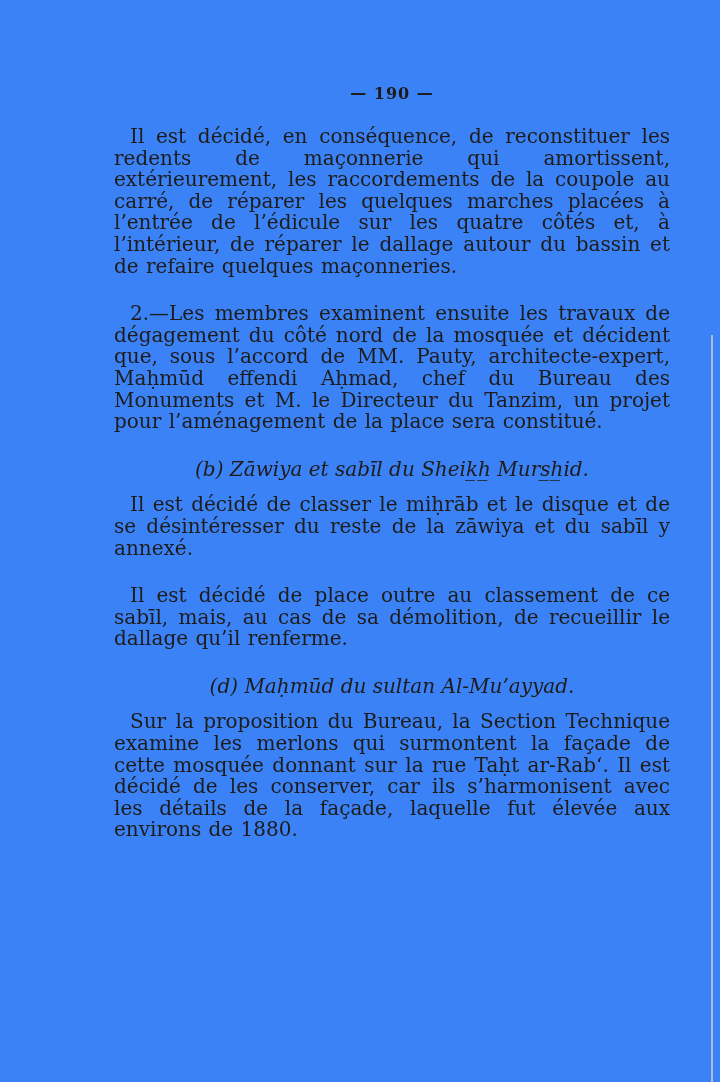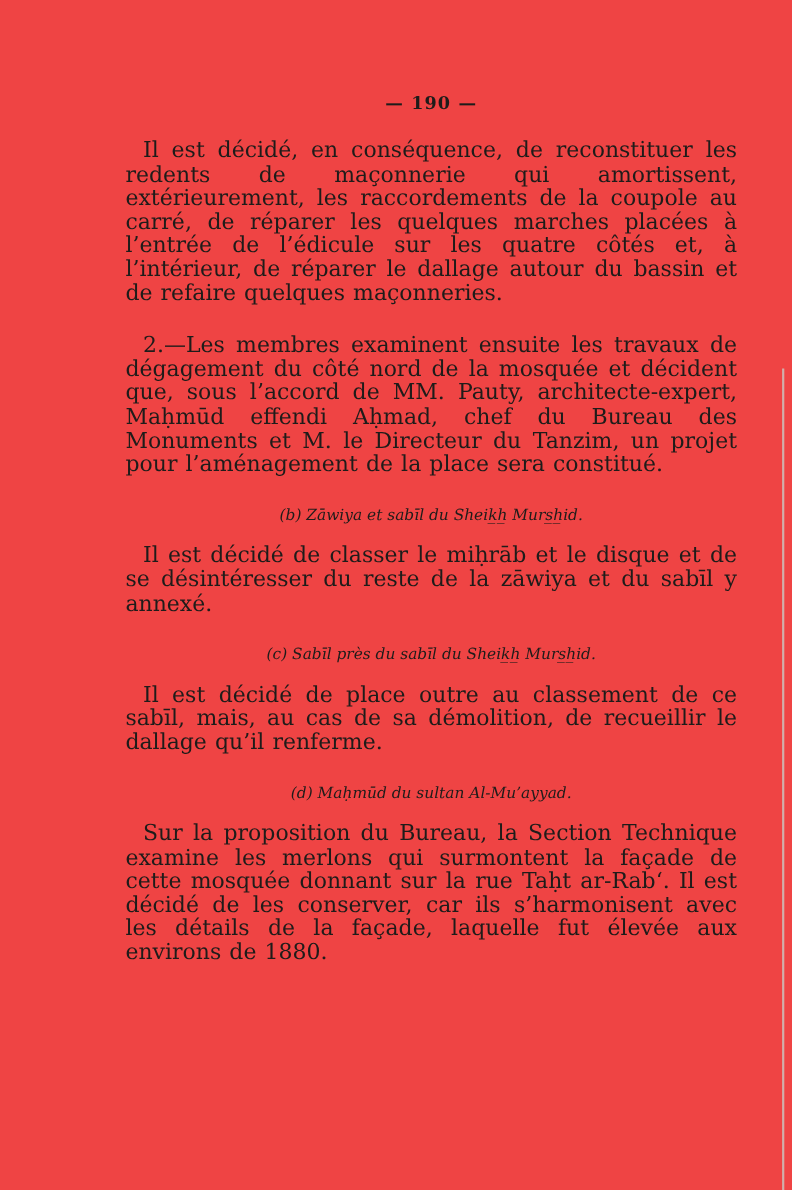--- a/index.html
+++ b/index.html
@@ -11,21 +11,21 @@
     width: 720px;
     height: 1082px;
     position: relative;
     overflow: hidden;
     font-family: "DejaVu Serif", "Liberation Serif", serif;
     color: #1e1c1a;
   }
   .page {
     position: absolute;
     inset: 0;
-    background: #ef4444;
+    background: #3b82f6;
     padding: 84px 50px 0 114px;
     box-sizing: border-box;
   }
   .page-number {
     text-align: center;
     font-weight: bold;
     font-size: 16px;
     line-height: 20px;
     letter-spacing: 1px;
     margin: 0 0 22px 0;
@@ -38,21 +38,21 @@
     margin: 0 0 26px 0;
     word-spacing: 1px;
   }
   p.para.tight {
     margin-bottom: 0;
   }
   h3.heading {
     text-align: center;
     font-style: italic;
     font-weight: normal;
-    font-size: 14px;
+    font-size: 20px;
     line-height: 21.6px;
     margin: 26px 0 14px 0;
   }
   .scan-artifact {
     position: absolute;
     right: 7px;
     top: 335px;
     bottom: 0;
     width: 2px;
     background: #c9c9c4;
@@ -68,21 +68,20 @@
   <p class="para">Il est décidé, en conséquence, de reconstituer les redents de maçonnerie qui amortissent, extérieurement, les raccordements de la coupole au carré, de réparer les quelques marches placées à l’entrée de l’édicule sur les quatre côtés et, à l’intérieur, de réparer le dallage autour du bassin et de refaire quelques maçonneries.</p>
 
   <p class="para">2.—Les membres examinent ensuite les travaux de dégagement du côté nord de la mosquée et décident que, sous l’accord de MM. Pauty, architecte-expert, Maḥmūd effendi Aḥmad, chef du Bureau des Monuments et M. le Directeur du Tanzim, un projet pour l’aménagement de la place sera constitué.</p>
 
 
   <h3 class="heading">(b) Zāwiya et sabīl du Sheik̲h̲ Murs̲h̲id.</h3>
 
 
   <p class="para">Il est décidé de classer le miḥrāb et le disque et de se désintéresser du reste de la zāwiya et du sabīl y annexé.</p>
 
-  <h3 class="heading">(c) Sabīl près du sabīl du Sheik̲h̲ Murs̲h̲id.</h3>
 
   <p class="para">Il est décidé de place outre au classement de ce sabīl, mais, au cas de sa démolition, de recueillir le dallage qu’il renferme.</p>
 
   <h3 class="heading">(d) Maḥmūd du sultan Al-Mu’ayyad.</h3>
 
   <p class="para">Sur la proposition du Bureau, la Section Technique examine les merlons qui surmontent la façade de cette mosquée donnant sur la rue Taḥt ar-Rab‘. Il est décidé de les conserver, car ils s’harmonisent avec les détails de la façade, laquelle fut élevée aux environs de 1880.</p>
 
   <div class="scan-artifact"></div>
 </div>
 

